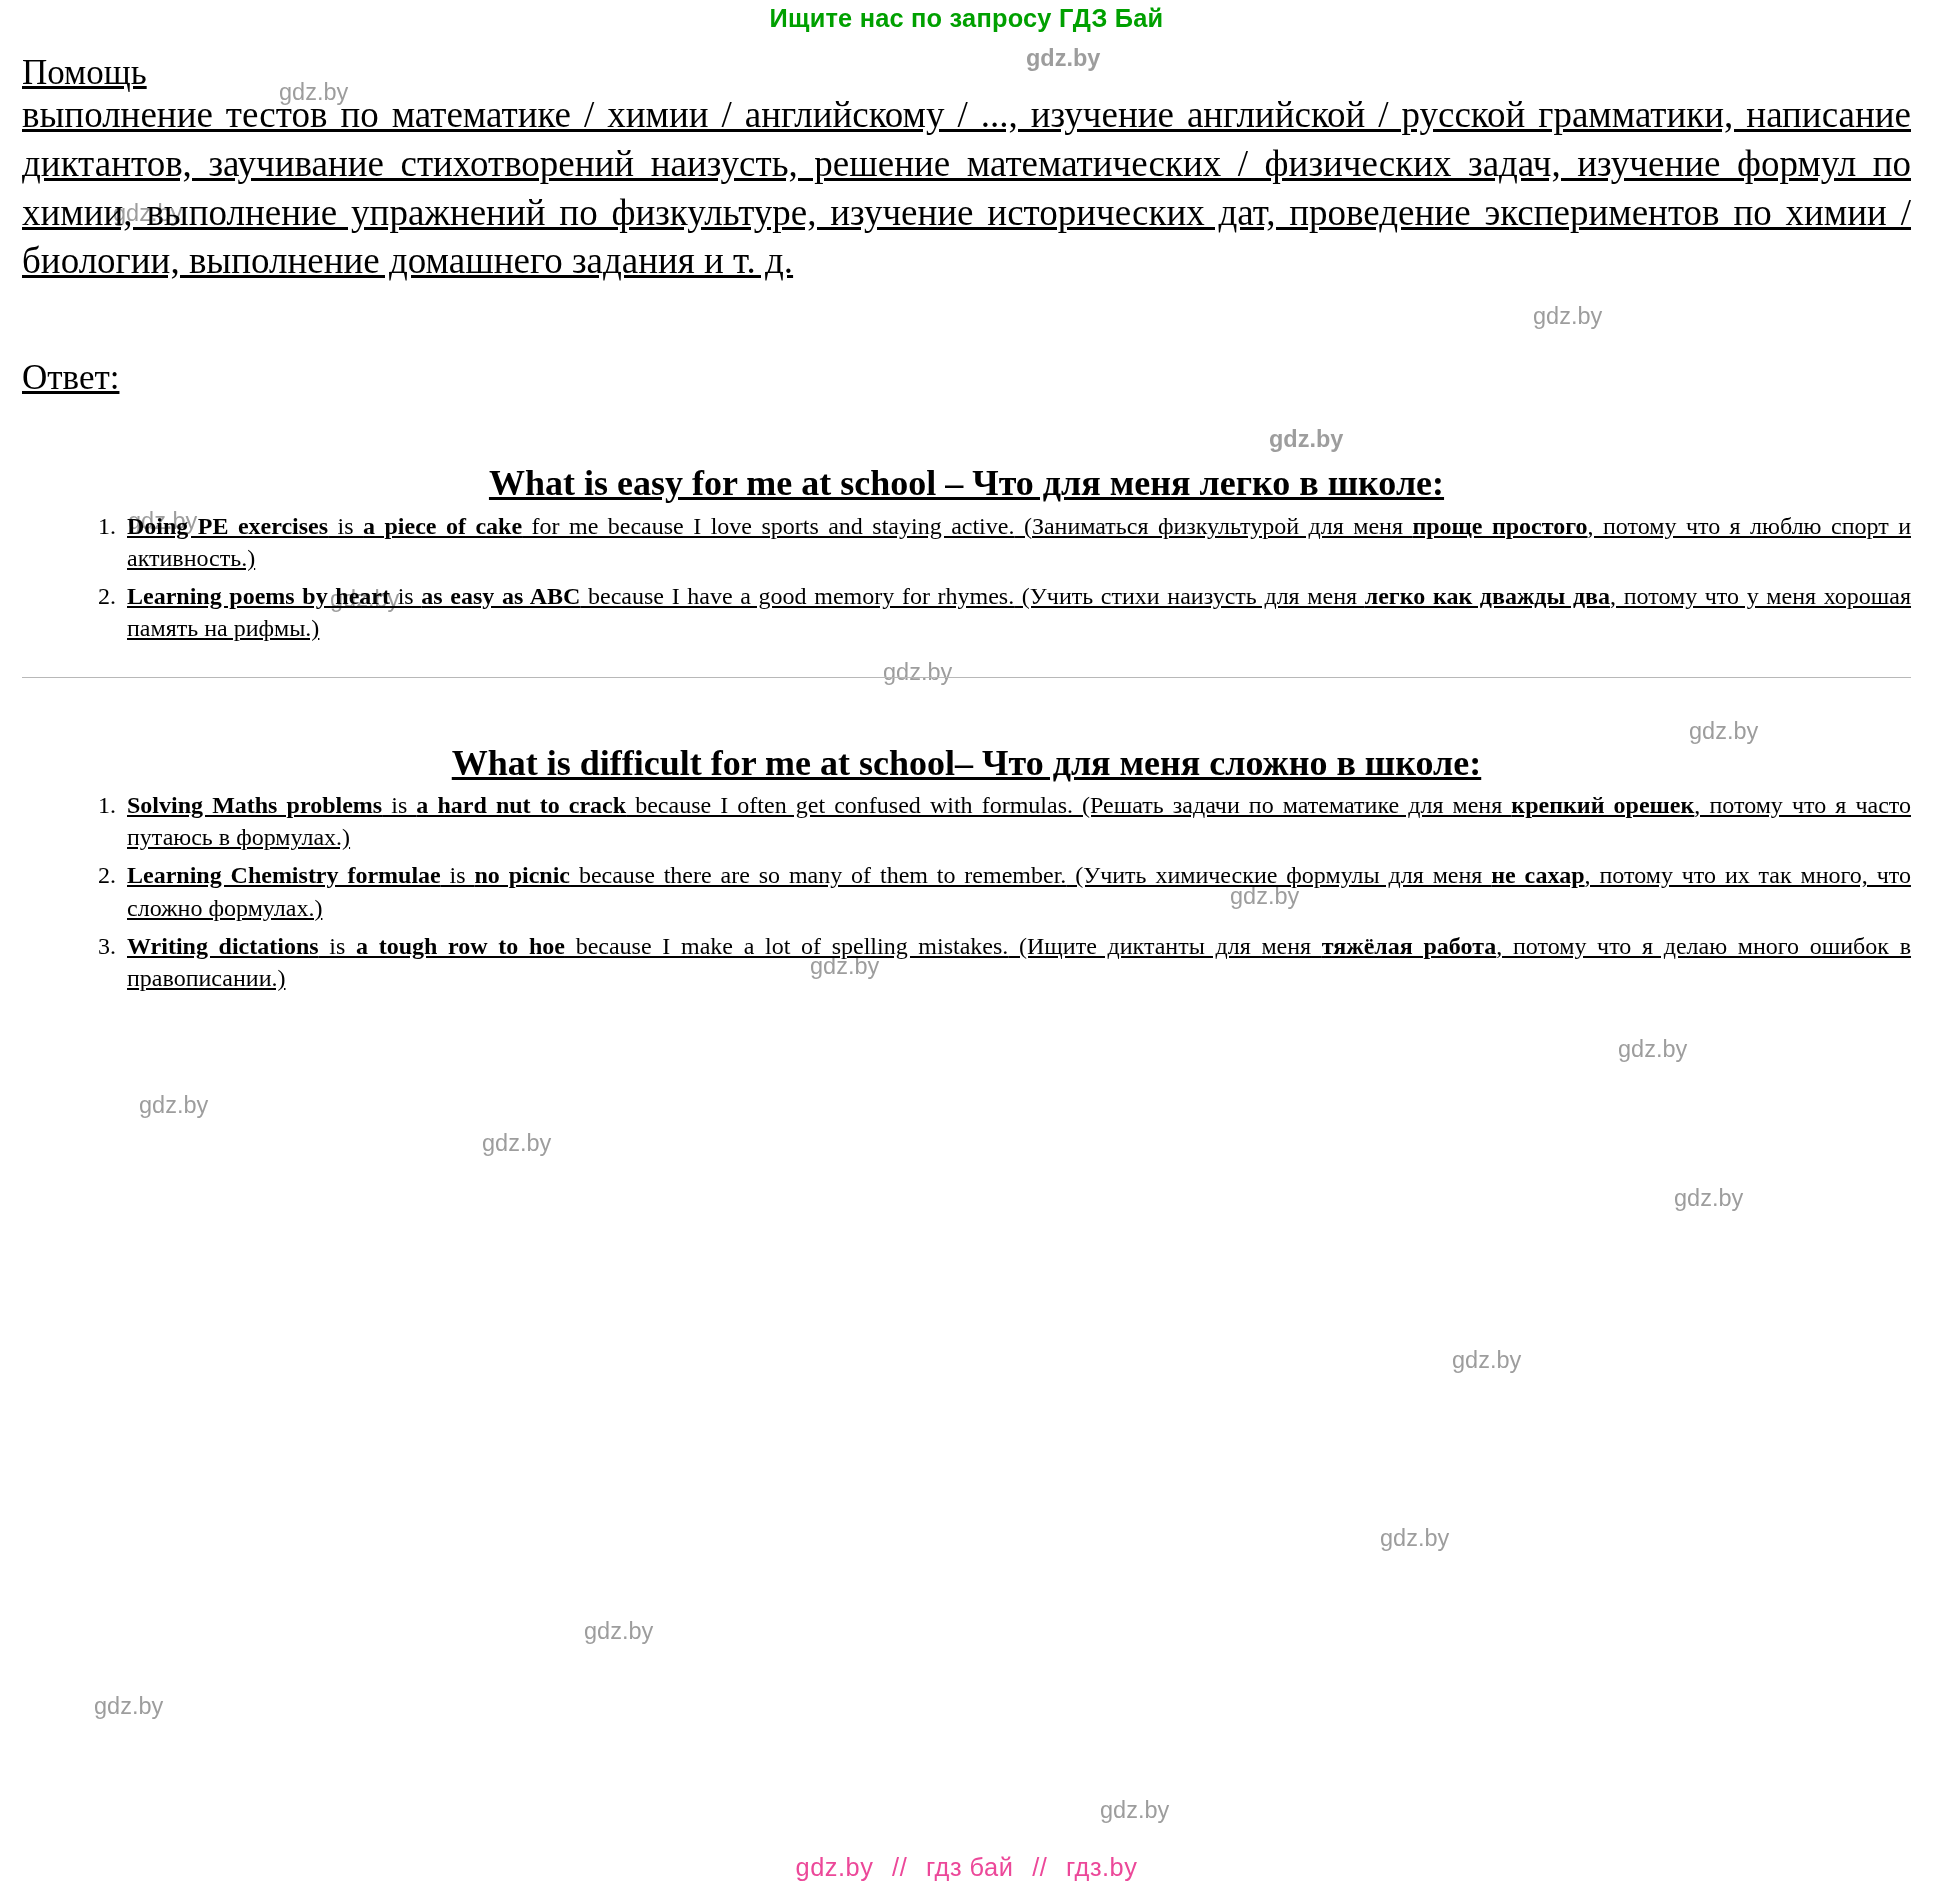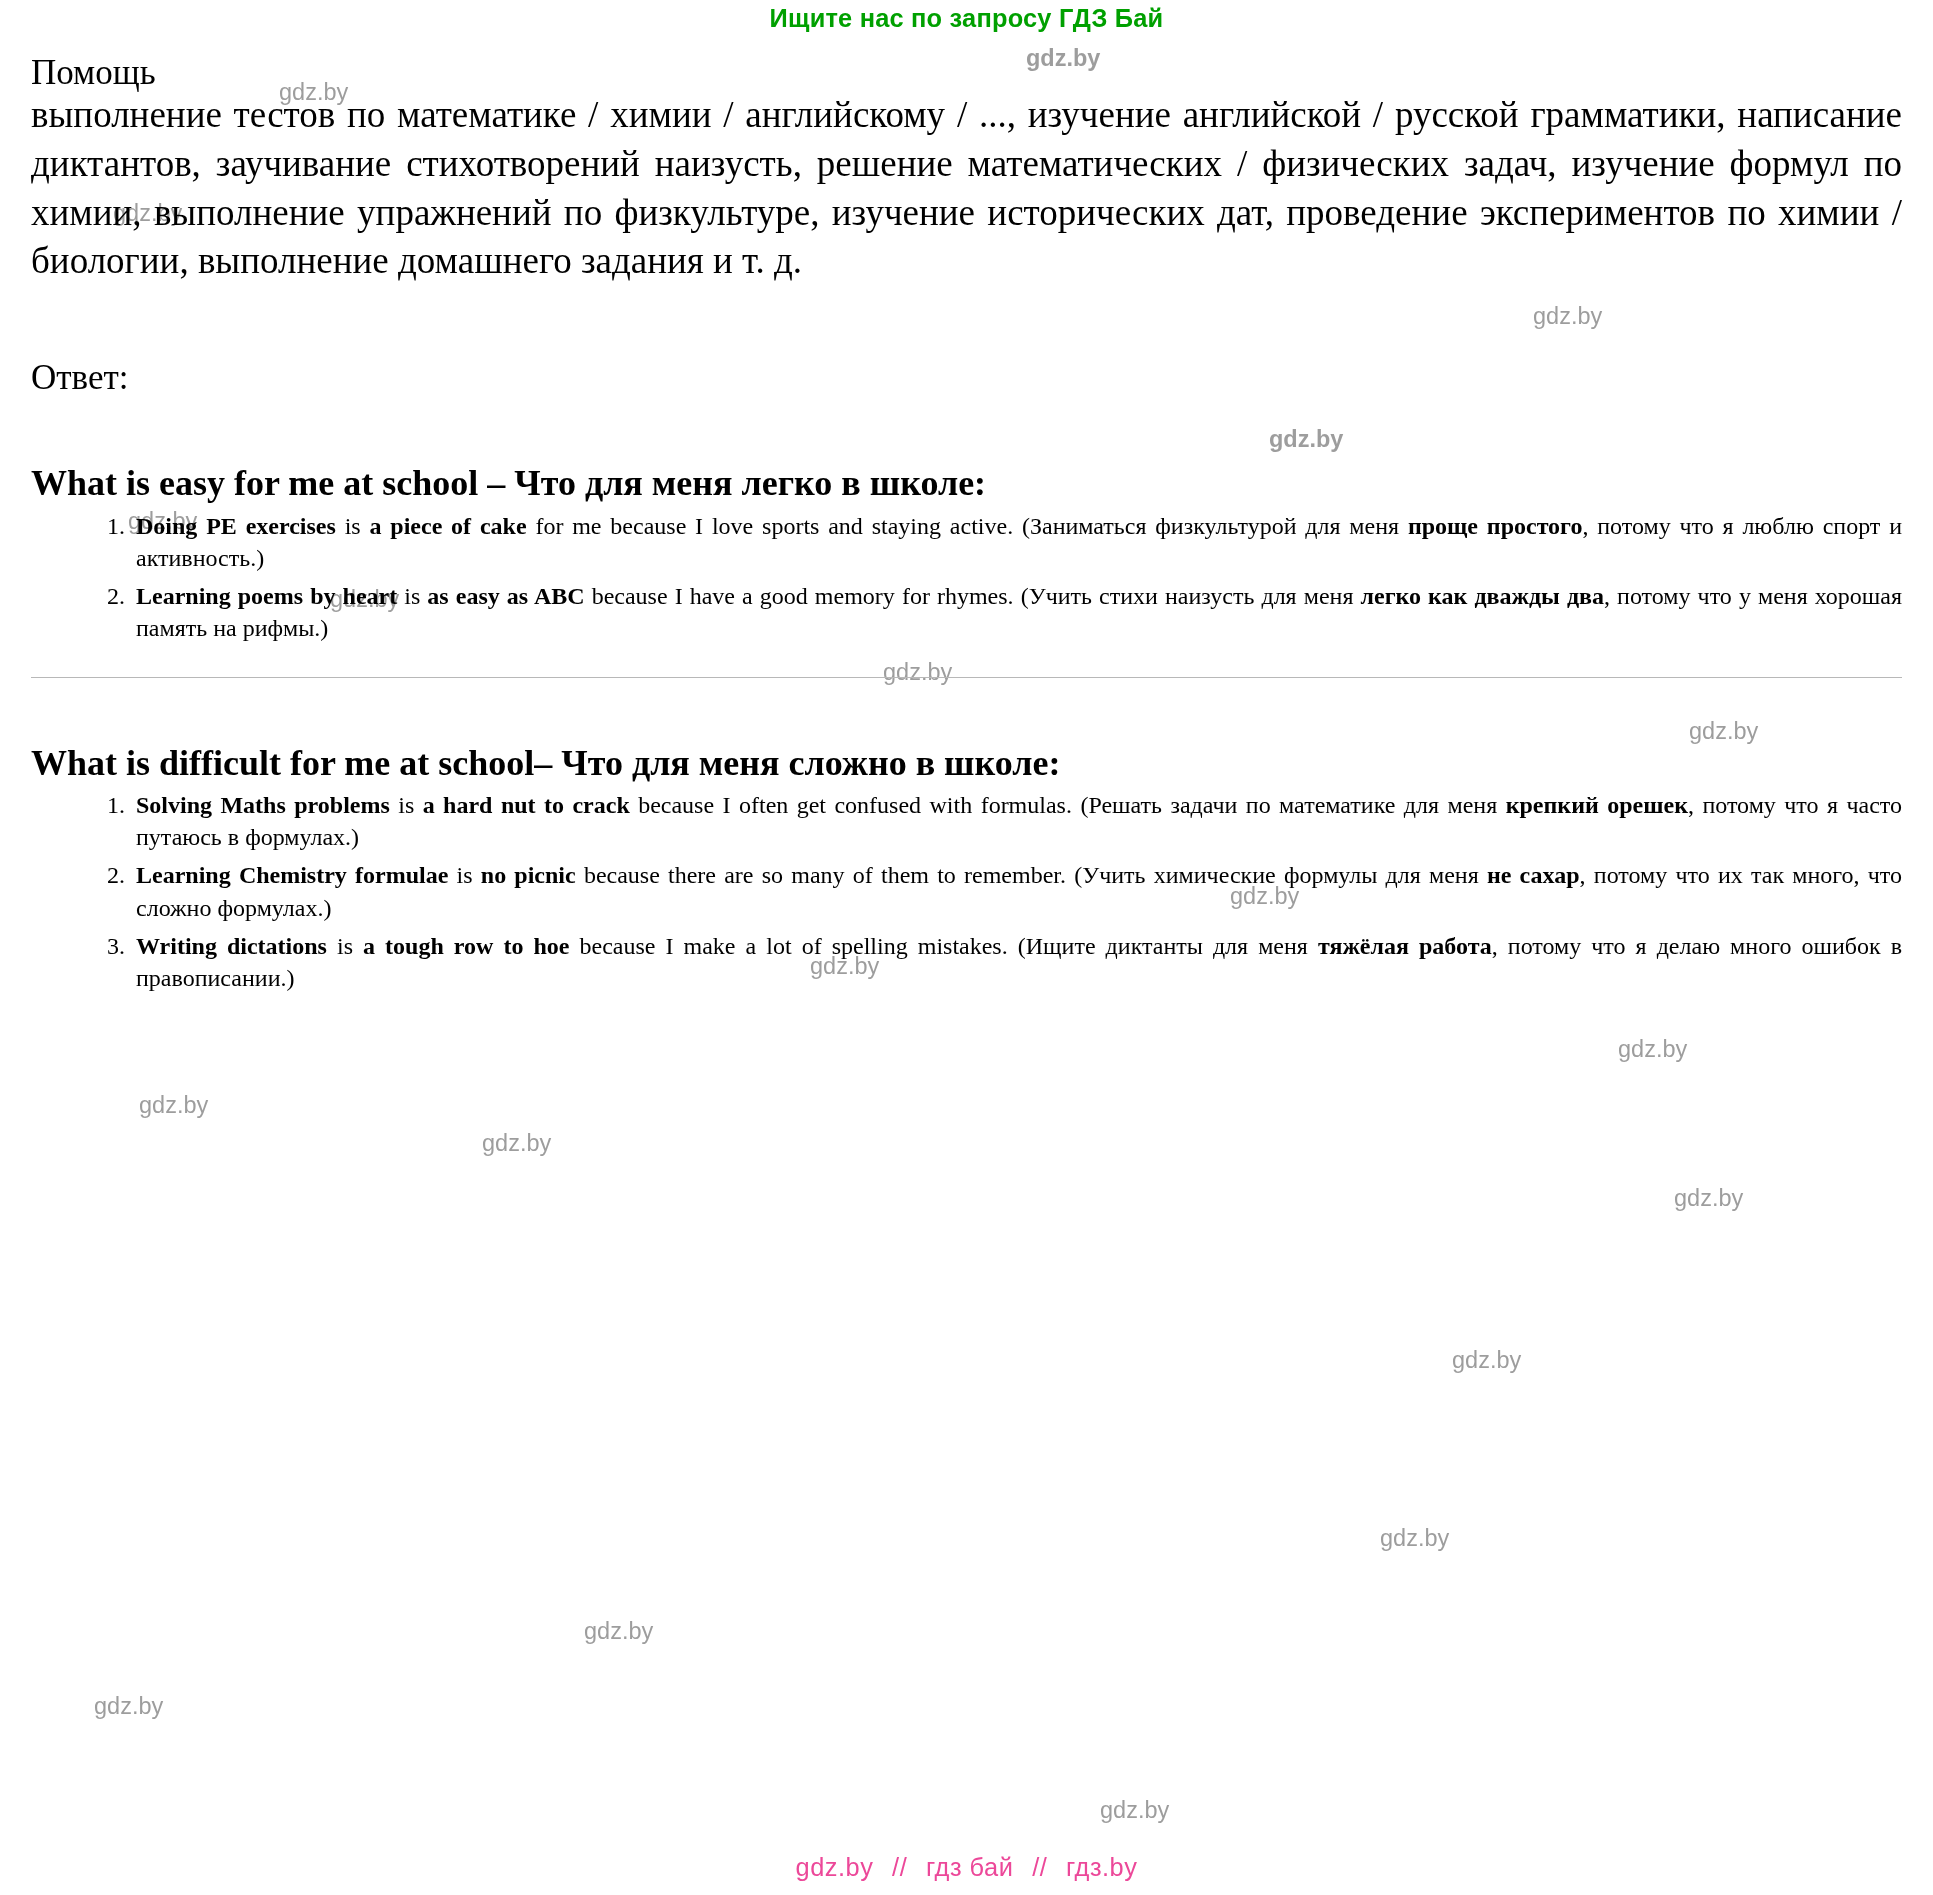--- a/index.html
+++ b/index.html
@@ -13,21 +13,22 @@
     position: relative;
     font-family: "Liberation Serif", serif;
     color: #000000;
     overflow: hidden;
   }
   .page {
     position: relative;
     width: 1933px;
     height: 1895px;
     box-sizing: border-box;
-    padding: 0 31px;
+    padding: 0 22px;
+    text-decoration: underline;
   }
   
   .top-banner {
     position: absolute;
     top: 3.8px;
     left: 0;
     width: 100%;
     text-align: center;
     font-family: "Liberation Sans", sans-serif;
     font-weight: bold;
@@ -72,20 +73,21 @@
     font-size: 35px;
     margin-top: 72px;
     margin-bottom: 0;
   }
   .section-heading {
     font-size: 36px;
     font-weight: bold;
     margin-top: 66px;
     margin-bottom: 5.6px;
     line-height: 1.1;
+    text-align: center;
   }
   .divider {
     border: none;
     border-top: 0.9px solid #b8b8b8;
     margin: 32px 0 0 0;
   }
   ol.items {
     margin: 0;
     padding-left: 105px;
     list-style: none;

